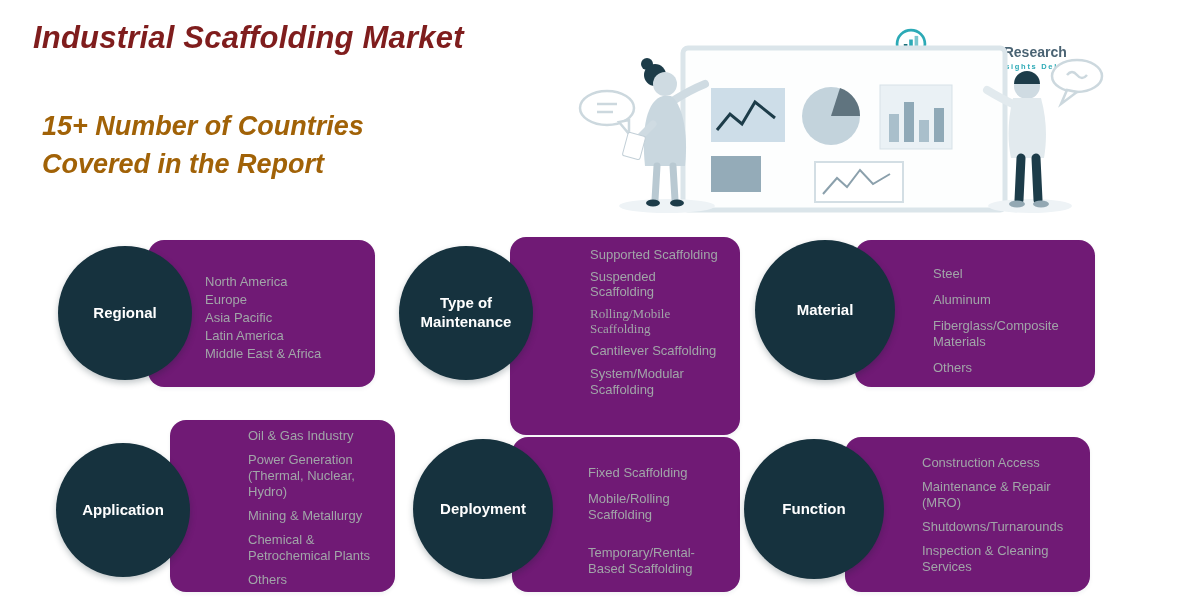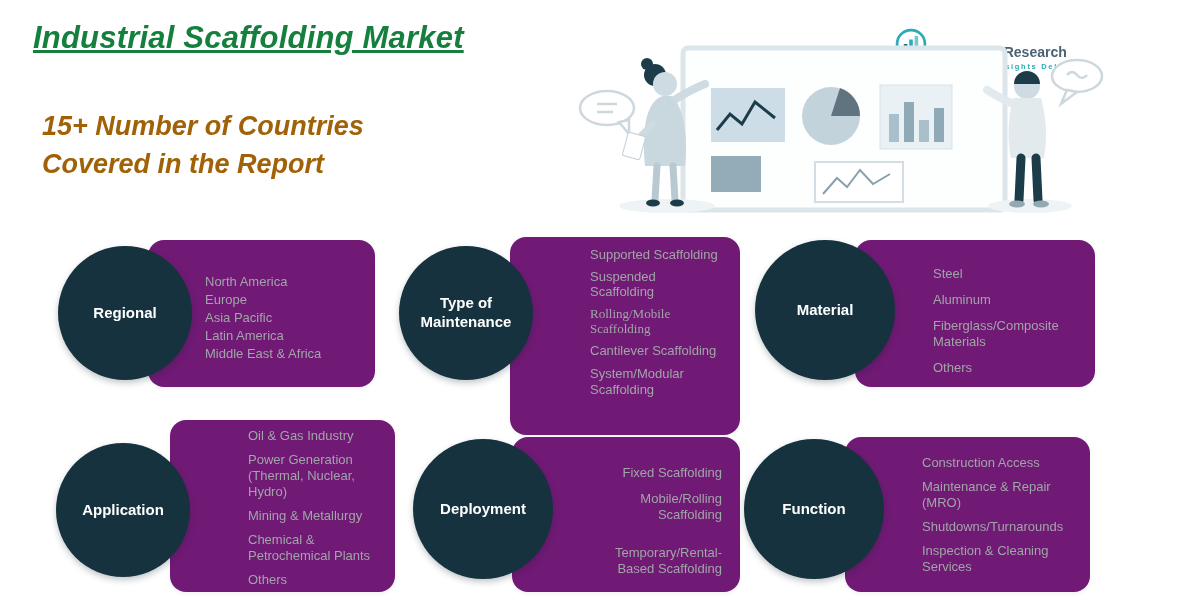--- a/index.html
+++ b/index.html
@@ -3,21 +3,21 @@
 <meta charset="utf-8">
 <style>
   * { margin:0; padding:0; box-sizing:border-box; }
   body { background:#ffffff; font-family:"Liberation Sans", sans-serif; }
   .canvas {
     position:relative; width:1202px; height:598px; background:#ffffff; overflow:hidden;
   }
   .title {
     position:absolute; left:33px; top:20px;
     font-size:31px; font-weight:bold; font-style:italic;
-    color:#15803d; letter-spacing:0.2px;text-decoration:underline;
+    color:#7f1d1d; letter-spacing:0.2px;
   }
   .subtitle {
     position:absolute; left:42px; top:108px;
     font-size:27px; font-weight:bold; font-style:italic;
     color:#a16207; line-height:1.4;
   }
   .logo { position:absolute; left:893px; top:16px; display:flex; align-items:center; gap:7px; }
   .logo-text { display:flex; flex-direction:column; }
   .logo-name { font-size:14px; font-weight:600; color:#4a6373;margin-top:28px; }
   .logo-tagline { font-size:7.5px; font-weight:bold; color:#2caab6; letter-spacing:1.7px; margin-top:2px; }
@@ -161,21 +161,21 @@
     <div class="item">Oil &amp; Gas Industry</div>
     <div class="item">Power Generation (Thermal, Nuclear, Hydro)</div>
     <div class="item">Mining &amp; Metallurgy</div>
     <div class="item">Chemical &amp; Petrochemical Plants</div>
     <div class="item">Others</div>
   </div>
   <div class="bubble" style="left:56px; top:443px; width:134px; height:134px;">
     <span>Application</span>
   </div>
 
-  <div class="panel" style="left:512px; top:437px; width:228px; height:155px; padding:28px 18px 0 76px;text-align:right;">
+  <div class="panel" style="left:512px; top:437px; width:228px; height:155px; padding:28px 18px 0 76px;">
     <div class="item" style="margin-bottom:10px;">Fixed Scaffolding</div>
     <div class="item" style="margin-bottom:22px;">Mobile/Rolling Scaffolding</div>
     <div class="item">Temporary/Rental-Based Scaffolding</div>
   </div>
   <div class="bubble" style="left:413px; top:439px; width:140px; height:140px;">
     <span>Deployment</span>
   </div>
 
   <div class="panel" style="left:845px; top:437px; width:245px; height:155px; padding:18px 16px 0 77px;">
     <div class="item">Construction Access</div>

